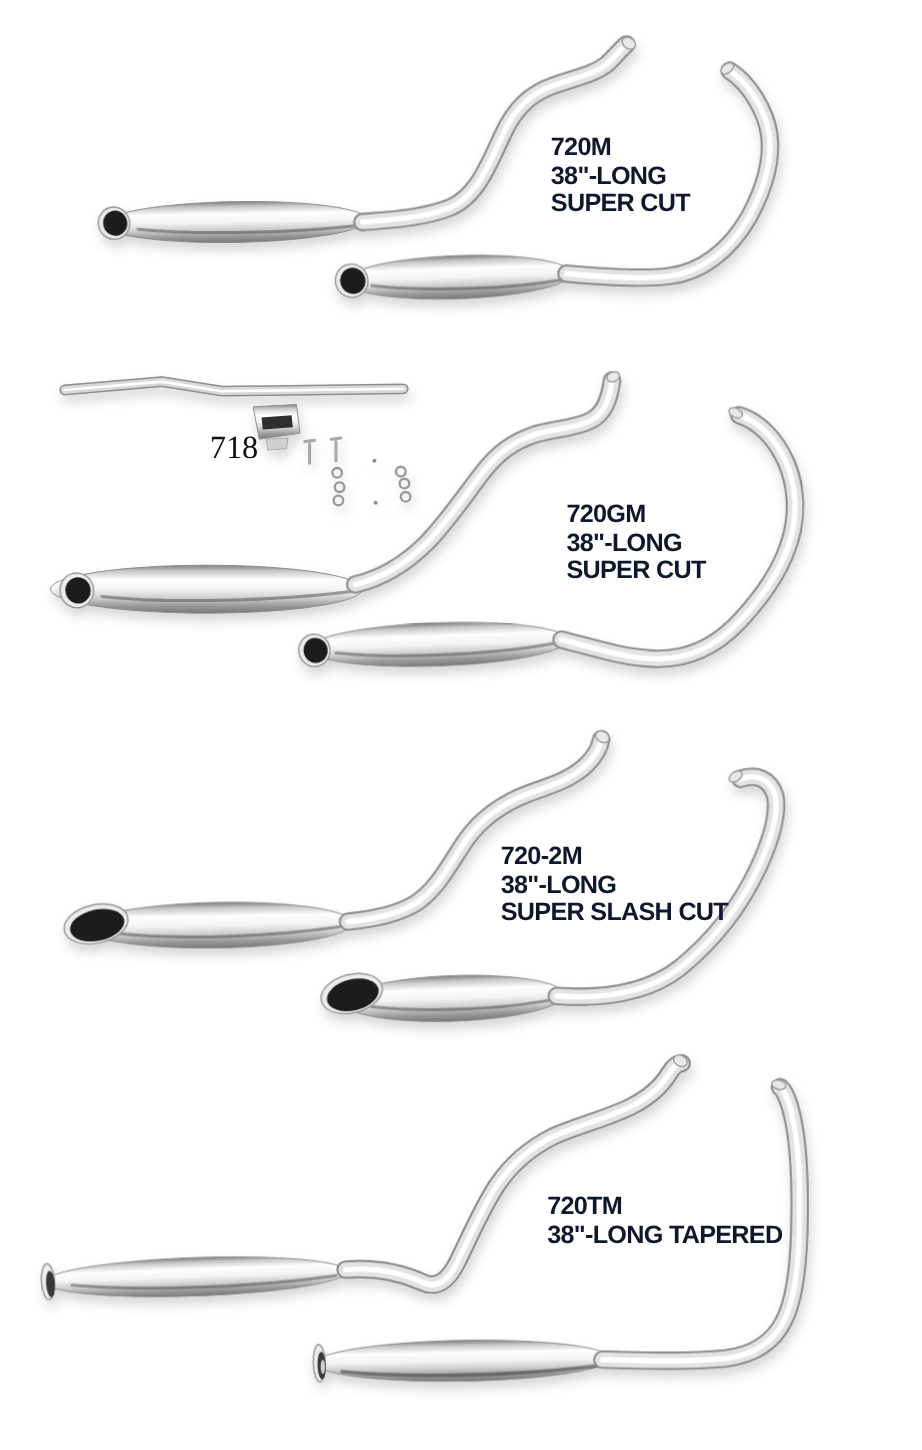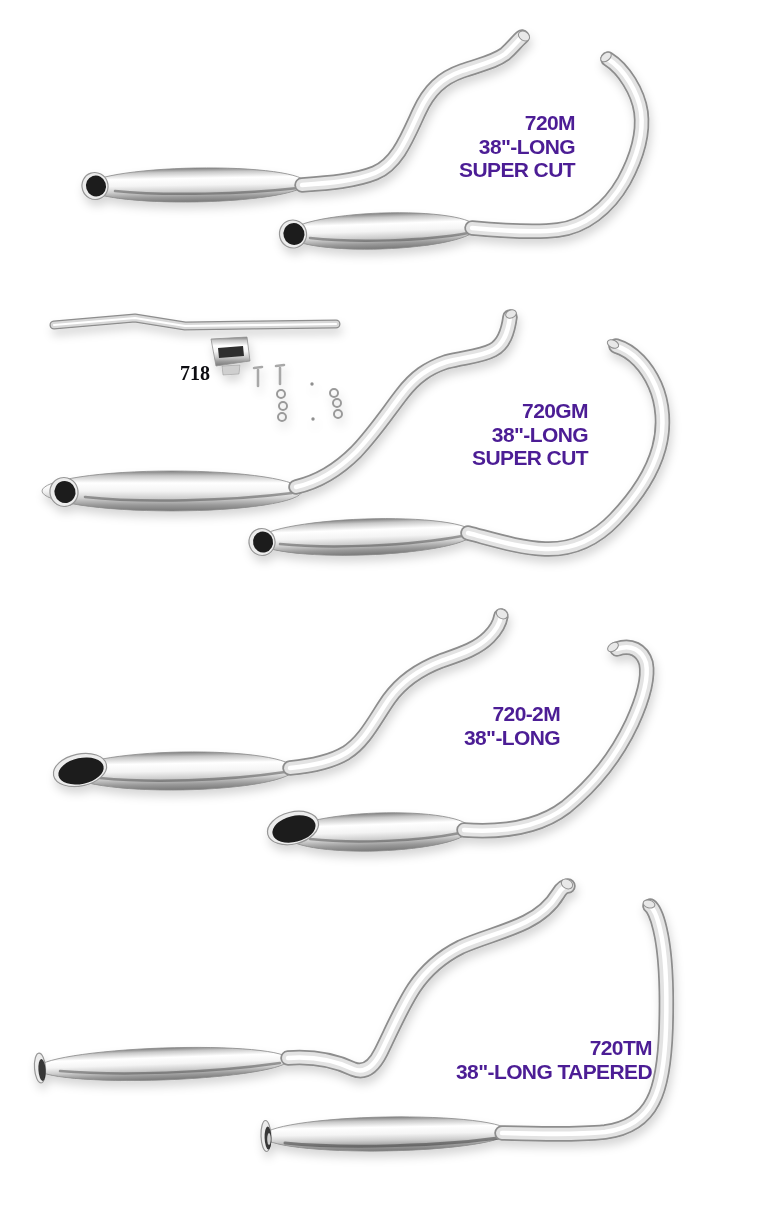--- a/index.html
+++ b/index.html
@@ -17,26 +17,26 @@
   .b-core{fill:none;stroke:#ffffff;stroke-width:2.2;stroke-linecap:round;stroke-linejoin:round;}
   .muffler{fill:url(#chrome);stroke:#8a8a8a;stroke-width:0.8;}
   .streak{fill:none;stroke:#4a4a4a;stroke-width:2.5;opacity:0.5;stroke-linecap:round;}
   .tip-rim{fill:#ececec;stroke:#979797;stroke-width:1.2;}
   .tip-dark{fill:#1a1a1a;}
   .tip-cut{fill:#e8e8e8;stroke:#8f8f8f;stroke-width:1;}
   .washer{fill:none;stroke:#9a9a9a;stroke-width:2;}
   .bolt{stroke:#a8a8a8;stroke-width:2.6;stroke-linecap:round;}
   .label{
     position:absolute;transform:translateX(-50%);
-    text-align:right;font-weight:bold;font-size:21px;line-height:23.5px;
-    letter-spacing:-0.6px;white-space:nowrap;color:#4c1d95;
+    text-align:left;font-weight:bold;font-size:21px;line-height:23.5px;
+    letter-spacing:-0.6px;white-space:nowrap;color:#0f172a;
   }
   .label-serif{
     position:absolute;transform:translateX(-50%);
-    font-family:"Liberation Serif",serif;font-weight:bold;font-size:20px;
+    font-family:"Liberation Serif",serif;font-weight:normal;font-size:27px;
     line-height:27px;color:#0d0d12;white-space:nowrap;
   }
 </style>
 </head>
 <body>
 
 <div class="page">
 
   <svg class="photo-svg" width="768" height="1208" viewBox="0 0 768 1208">
     <defs>
@@ -183,29 +183,30 @@
   <div class="label" style="left:517px;top:111px">
     <div>720M</div>
     <div>38"-LONG</div>
     <div>SUPER CUT</div>
   </div>
 
   <div class="label-serif" style="left:195px;top:360px">
     <span>718</span>
   </div>
 
-  <div class="label" style="left:530px;top:399px">
+  <div class="label" style="left:530px;top:417px">
     <div>720GM</div>
     <div>38"-LONG</div>
     <div>SUPER CUT</div>
   </div>
 
   <div class="label" style="left:512px;top:702px">
     <div>720-2M</div>
     <div>38"-LONG</div>
-  </div>
-
-  <div class="label" style="left:554px;top:1036px">
+    <div>SUPER SLASH CUT</div>
+  </div>
+
+  <div class="label" style="left:554px;top:994px">
     <div>720TM</div>
     <div>38"-LONG TAPERED</div>
   </div>
 
 </div>
 
 </body></html>

